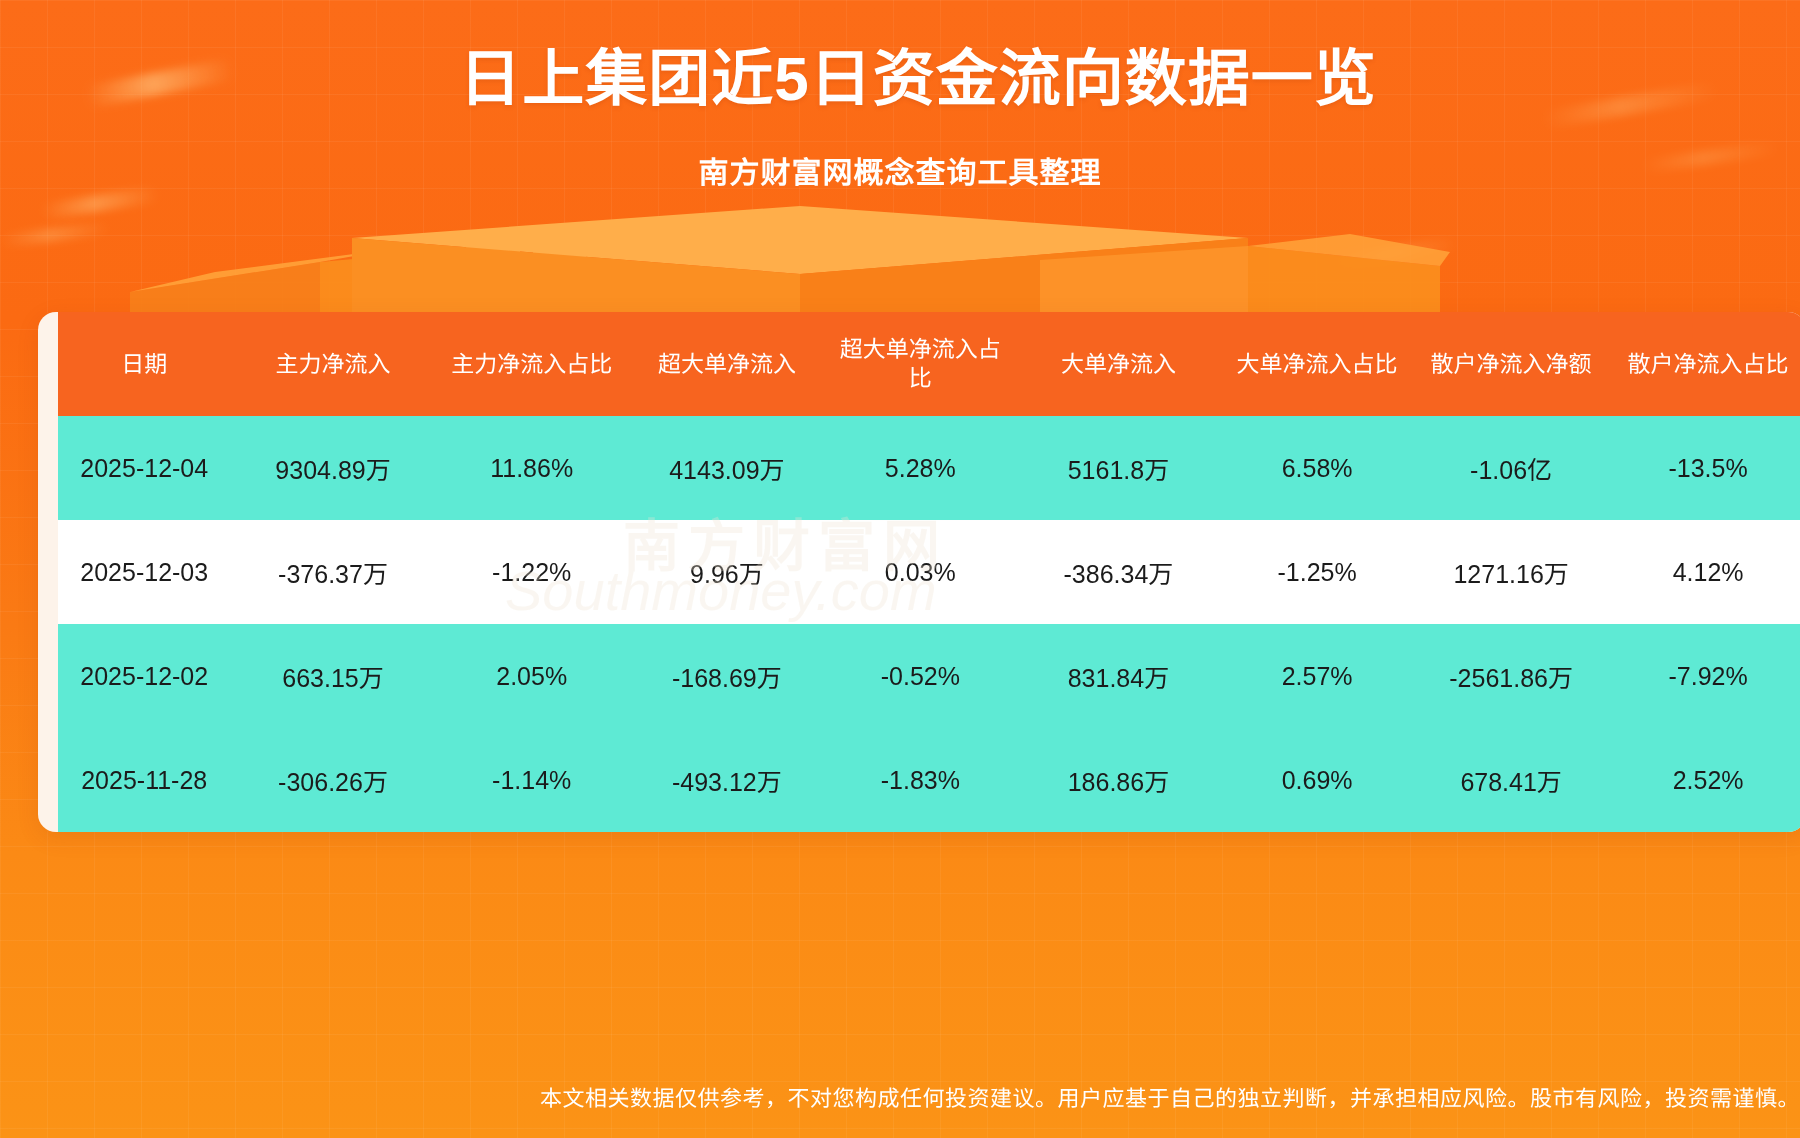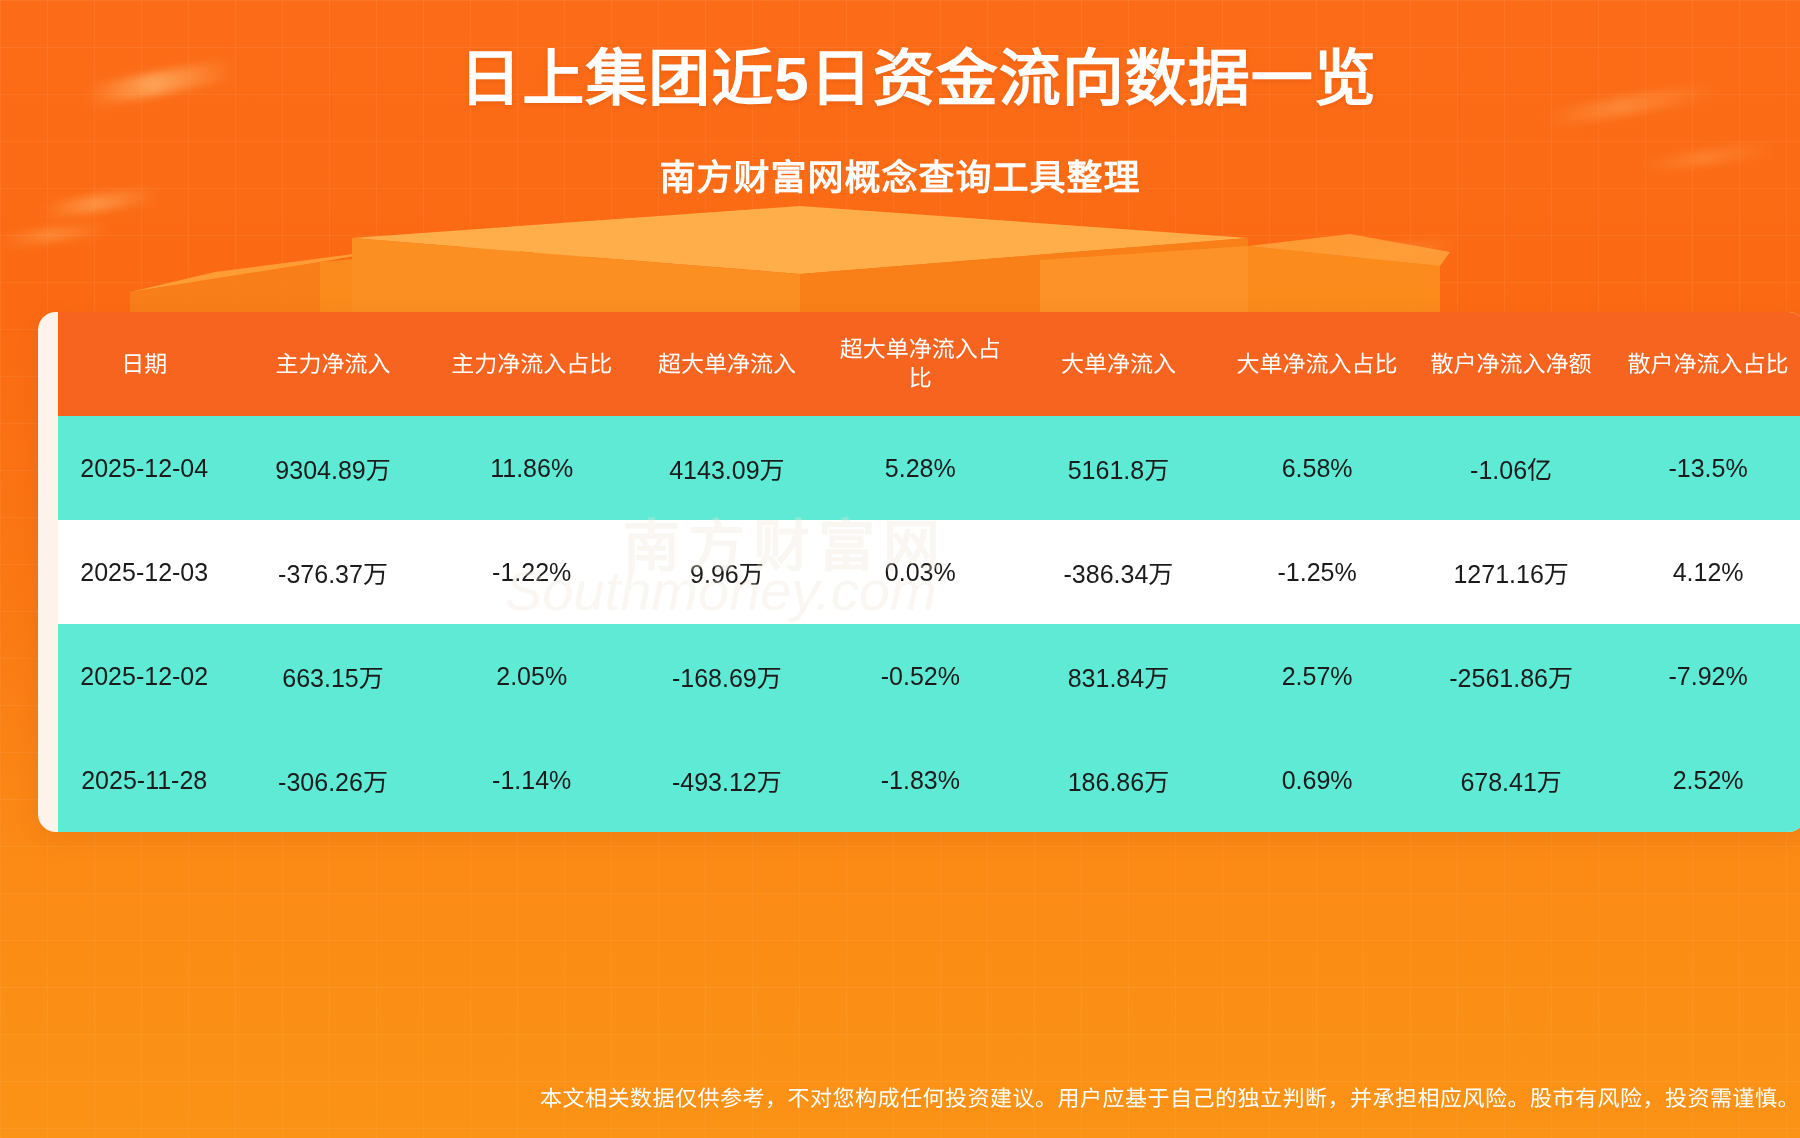--- a/index.html
+++ b/index.html
@@ -63,21 +63,21 @@
     line-height: 1.18;
     text-shadow: 0 2px 4px rgba(160,50,0,0.18);
     padding-left: 36px;
   }
   #subtitle {
     position: absolute;
     left: 0; right: 0;
     top: 148px;
     text-align: center;
     color: #ffffff;
-    font-size: 36px;
+    font-size: 30px;
     font-weight: bold;
     letter-spacing: 1px;
   }
 
   
   #table-card {
     position: absolute;
     left: 38px;
     top: 312px;
     width: 1748px;

